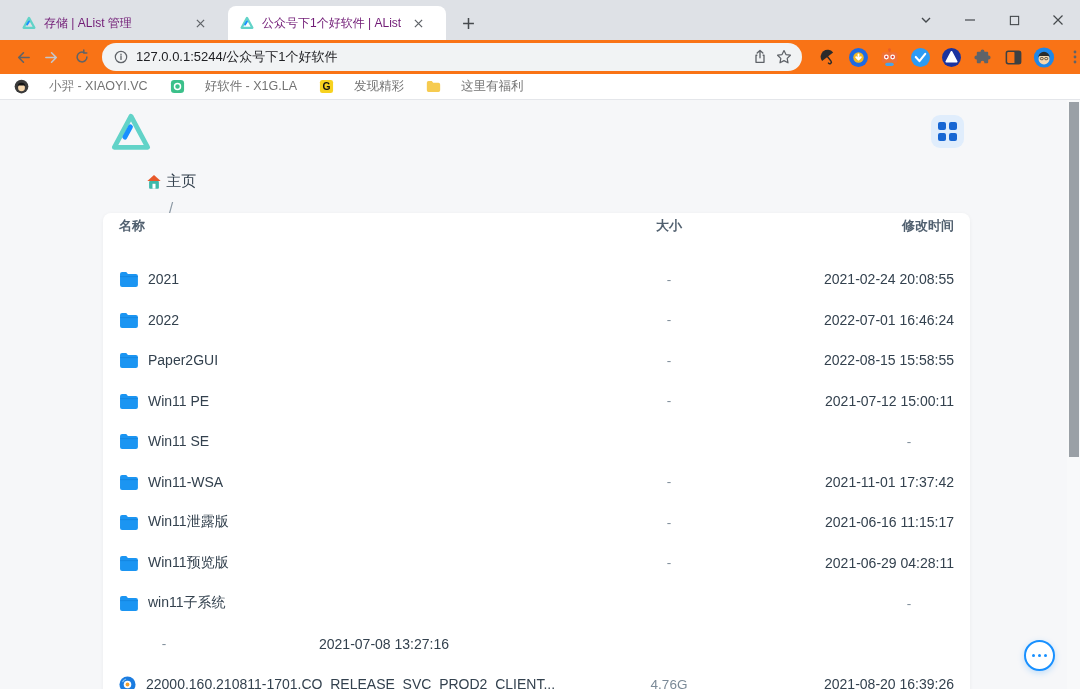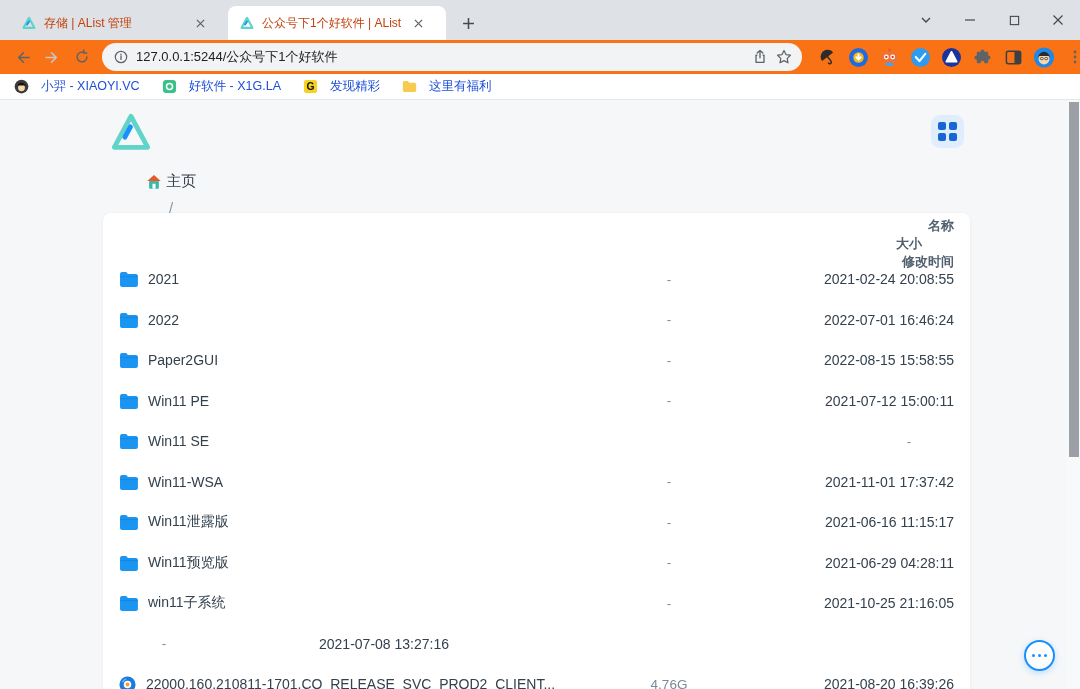--- a/index.html
+++ b/index.html
@@ -1,56 +1,56 @@
 <!DOCTYPE html>
 <html><head>
 <meta charset="utf-8">
 <style>
   * { margin:0; padding:0; box-sizing:border-box; }
   html,body { width:1080px; height:689px; overflow:hidden; }
   body { font-family:"Liberation Sans", sans-serif; background:#dee1e6; position:relative; }
 
   
   .tabstrip { height:40px; background:#dee1e6; display:flex; align-items:flex-end; position:relative; }
-  .tab { height:34px; width:218px; display:flex; align-items:center; gap:8px; padding:0 20px 0 12px; font-size:12px; color:#c2410c; cursor:pointer; }
+  .tab { height:34px; width:218px; display:flex; align-items:center; gap:8px; padding:0 20px 0 12px; font-size:12px; color:#701a75; cursor:pointer; }
   .tab.active { background:#ffffff; border-radius:8px 8px 0 0; }
   .tab-title { flex:1; white-space:nowrap; overflow:hidden; text-overflow:ellipsis; }
   .tab-close { width:16px; height:16px; border-radius:50%; display:flex; align-items:center; justify-content:center; flex:none; }
   .tab-close svg { display:block; }
   .new-tab { width:28px; height:28px; margin:0 0 3px 8px; border-radius:50%; display:flex; align-items:center; justify-content:center; }
   .win-controls { position:absolute; right:0; top:0; height:40px; display:flex; align-items:center; }
   .win-btn { width:44px; height:40px; display:flex; align-items:center; justify-content:center; }
 
   
   .toolbar { height:34px; background:#f97316; display:flex; align-items:center; padding:0 8px; gap:2px; }
   .nav-btn { width:28px; height:28px; display:flex; align-items:center; justify-content:center; flex:none; border-radius:50%; }
   .omnibox { height:28px; flex:0 0 700px; margin-left:4px; background:#f1f3f4; border-radius:14px; display:flex; align-items:center; padding:0 10px 0 12px; gap:8px; }
   .omnibox .url { flex:1; font-size:13px; color:#202124; white-space:nowrap; overflow:hidden; }
   .omni-ico { display:flex; align-items:center; flex:none; }
   .ext-area { display:flex; align-items:center; gap:9px; margin-left:12px; }
   .ext-ico { width:22px; height:22px; display:flex; align-items:center; justify-content:center; flex:none; }
 
   
   .bookmarks { height:26px; background:#ffffff; display:flex; align-items:center; gap:22px; padding:0 14px; border-bottom:1px solid #e4e6ea; }
-  .bm { display:flex; align-items:center; gap:12px; font-size:12.5px; color:#1d4ed8; cursor:pointer; }
+  .bm { display:flex; align-items:center; gap:20px; font-size:12.5px; color:#737373; cursor:pointer; }
 
   
   .page { position:relative; height:589px; background:#f6f7f9; overflow:hidden; }
   .alist-logo { position:absolute; left:110px; top:11px; }
   .grid-btn { position:absolute; right:116px; top:15px; width:33px; height:33px; background:#e0edfc; border-radius:9px; display:flex; align-items:center; justify-content:center; cursor:pointer; }
   .grid-ico { display:grid; grid-template-columns:8px 8px; grid-template-rows:8px 8px; gap:2.5px; }
   .grid-ico span { background:#1766d3; border-radius:2px; }
   .breadcrumb { position:absolute; left:107px; top:72px; display:flex; align-items:center; gap:8px; font-size:15px; color:#33414e;flex-direction:column; }
   .breadcrumb .home { display:flex; align-items:center; gap:4px; cursor:pointer; }
   .breadcrumb .sep { color:#8a97a3; padding:0 4px; }
   .breadcrumb .cur { color:#33414e; }
 
   
   .card { position:absolute; left:103px; top:113px; width:867px; background:#ffffff; border-radius:8px; box-shadow:0 1px 4px rgba(0,0,0,0.05); padding-bottom:8px; }
-  .thead { display:flex; align-items:flex-end; height:46px; padding:4px 16px 0 16px; font-size:13px; font-weight:600; color:#51606f;flex-direction:column; }
+  .thead { display:flex; align-items:flex-start; height:46px; padding:4px 16px 0 16px; font-size:13px; font-weight:600; color:#51606f; }
   .col-name { flex:1; text-align:left; }
   .col-size { width:90px; text-align:center; }
   .col-time { width:240px; text-align:right; }
   .row { display:flex; align-items:center; height:40.5px; padding:0 16px; font-size:14px; color:#33414e; cursor:pointer; border-radius:6px; }
   .row .col-name { display:flex; align-items:center; gap:10px; overflow:hidden; }
   .row .nm { white-space:nowrap; overflow:hidden; text-overflow:ellipsis; }
   .row .col-size { color:#7b8a97; font-size:13.5px; }
   .row .col-time { font-size:14px; color:#33414e; }
   .icon-wrap { display:flex; align-items:center; flex:none; }
 
@@ -432,21 +432,20 @@
       <span class="icon-wrap ico-folder">
         <svg width="19" height="16" viewBox="0 0 20 17">
                 <path d="M1 3.2A2.2 2.2 0 0 1 3.2 1h4.4l1.8 2.2h8.4A2.2 2.2 0 0 1 20 5.4v9.4a2.2 2.2 0 0 1-2.2 2.2H3.2A2.2 2.2 0 0 1 1 14.8z" fill="#1b95f2"></path>
                 <path d="M1 5.5h19v1H1z" fill="#1586e0"></path>
               </svg>
       </span>
 
       <span class="nm">win11子系统</span>
     </span>
     <span class="col-size">-</span>
-    <span class="col-time">2021-10-25 21:16:05</span>
   </div>
 
   <div class="row folder">
     <span class="col-size">-</span>
     <span class="col-time">2021-07-08 13:27:16</span>
   </div>
 
   <div class="row iso">
     <span class="col-name">
 

